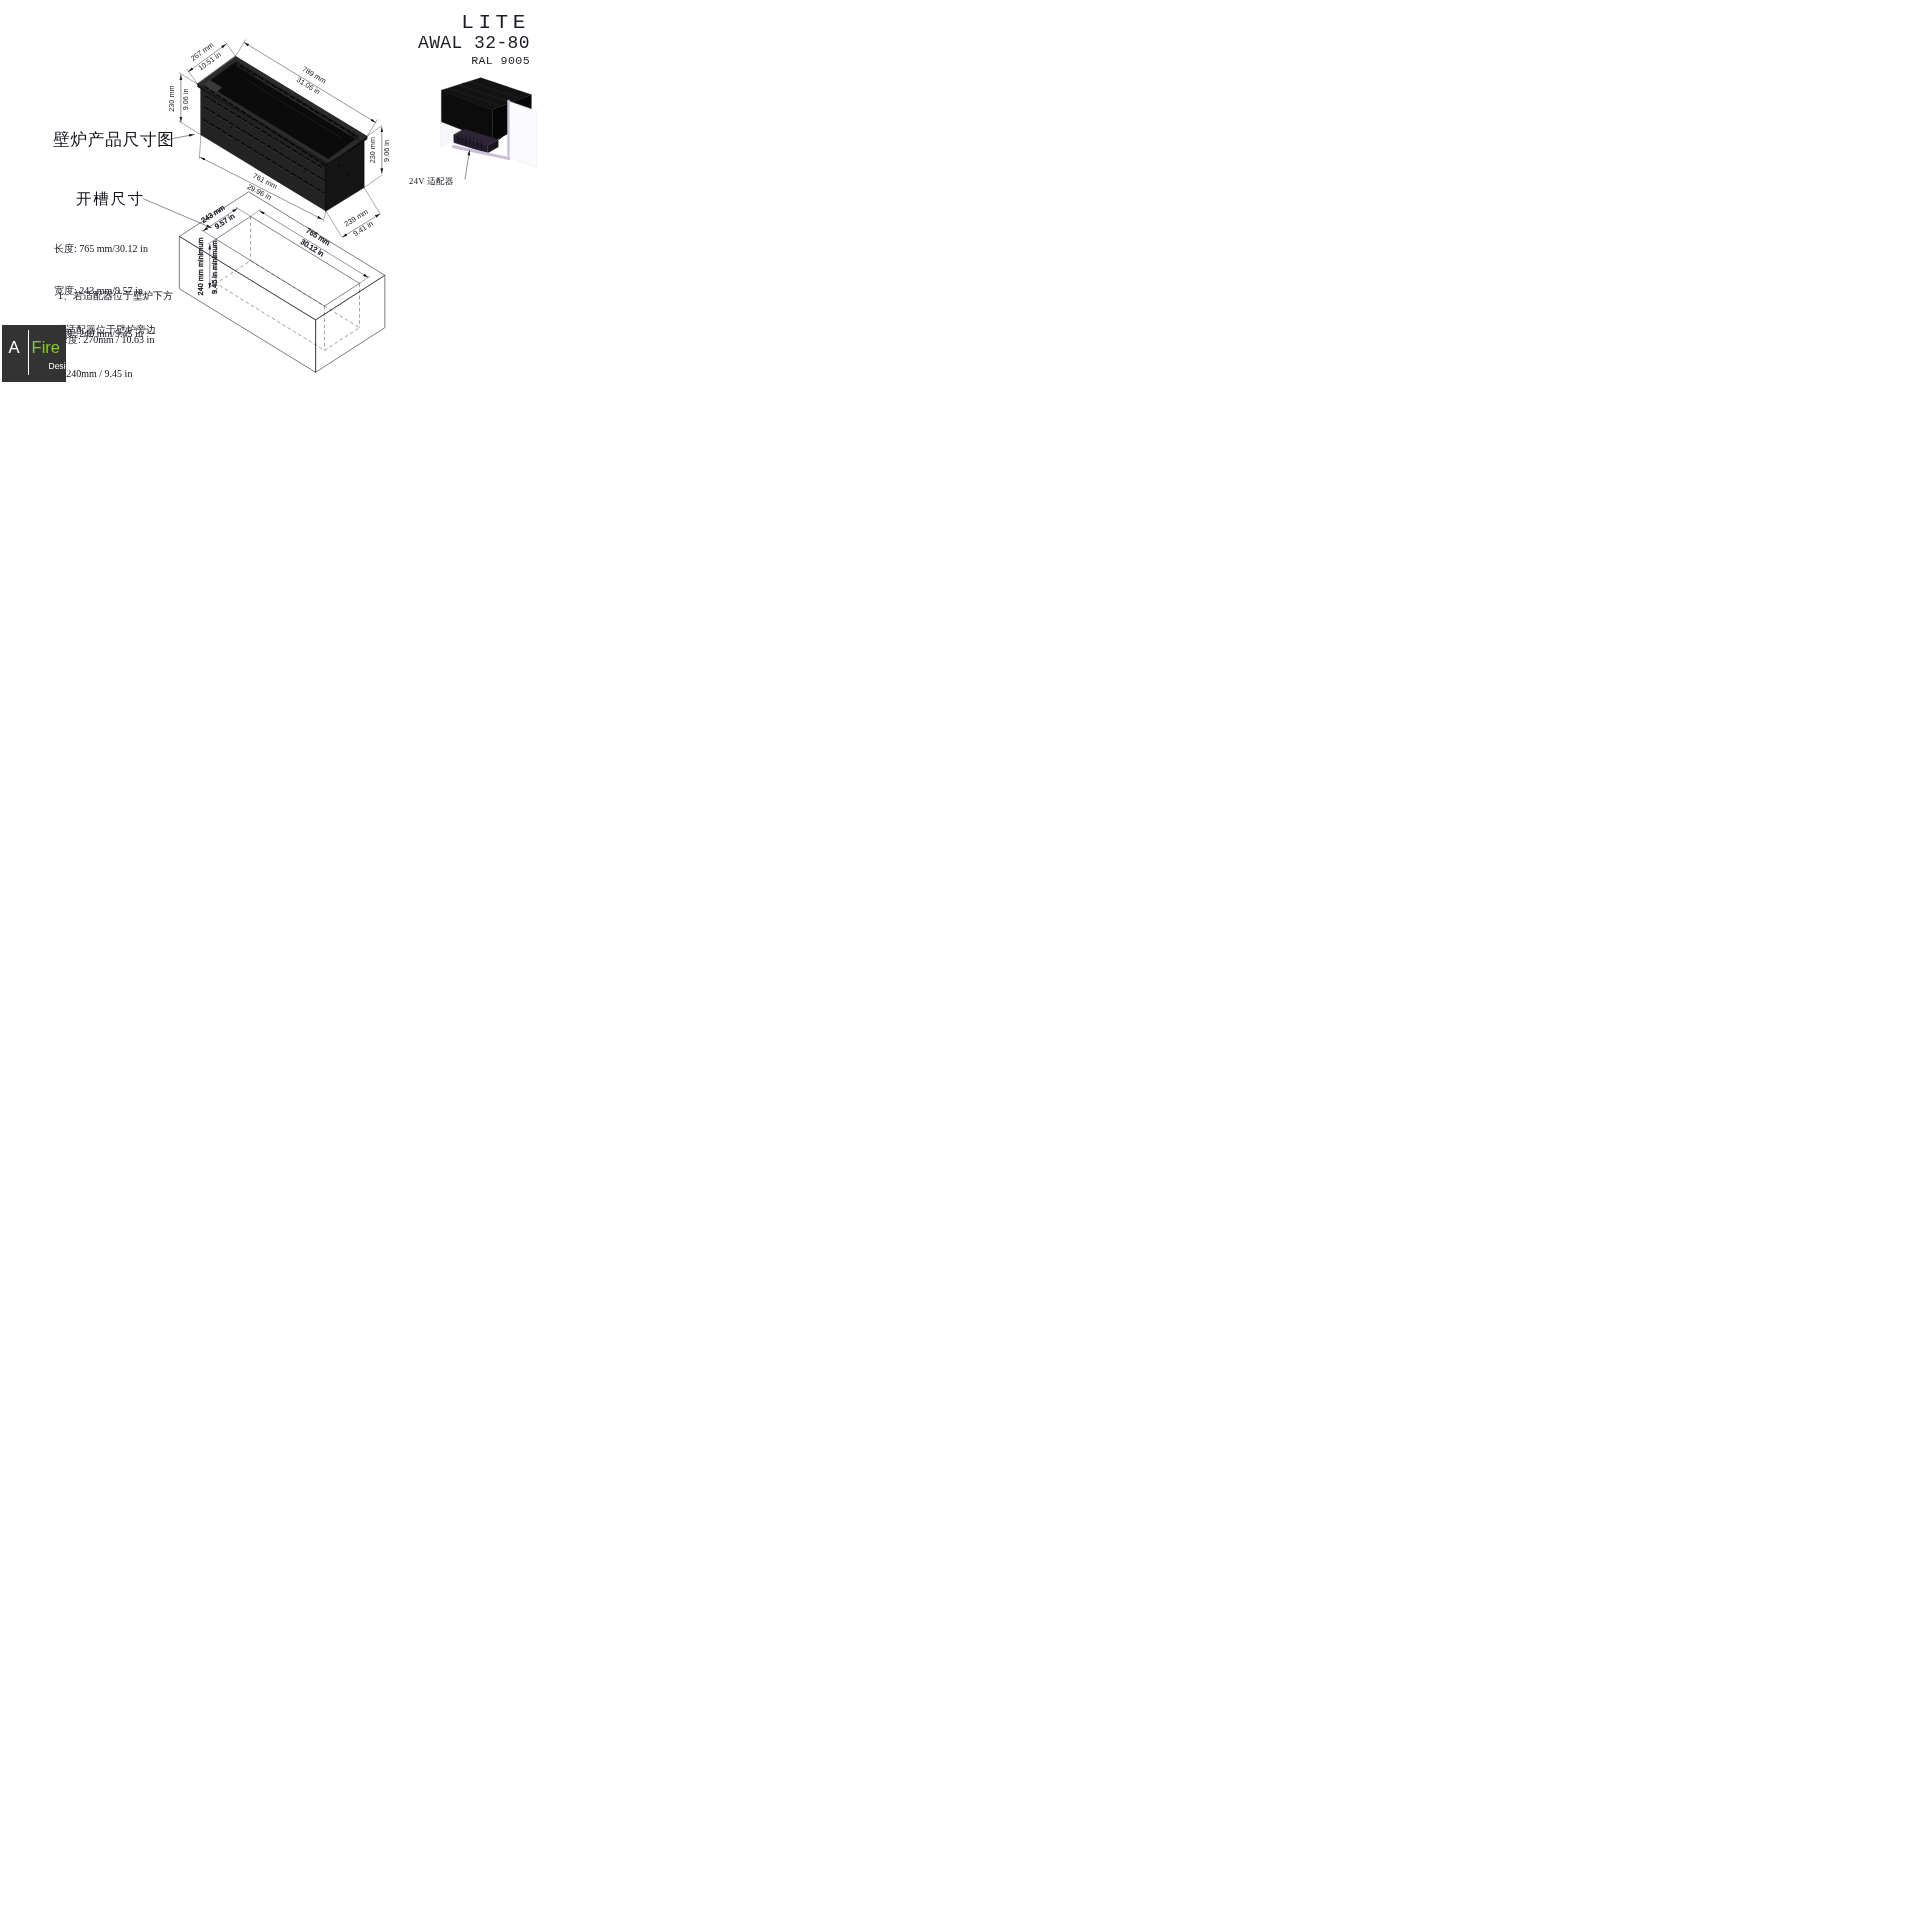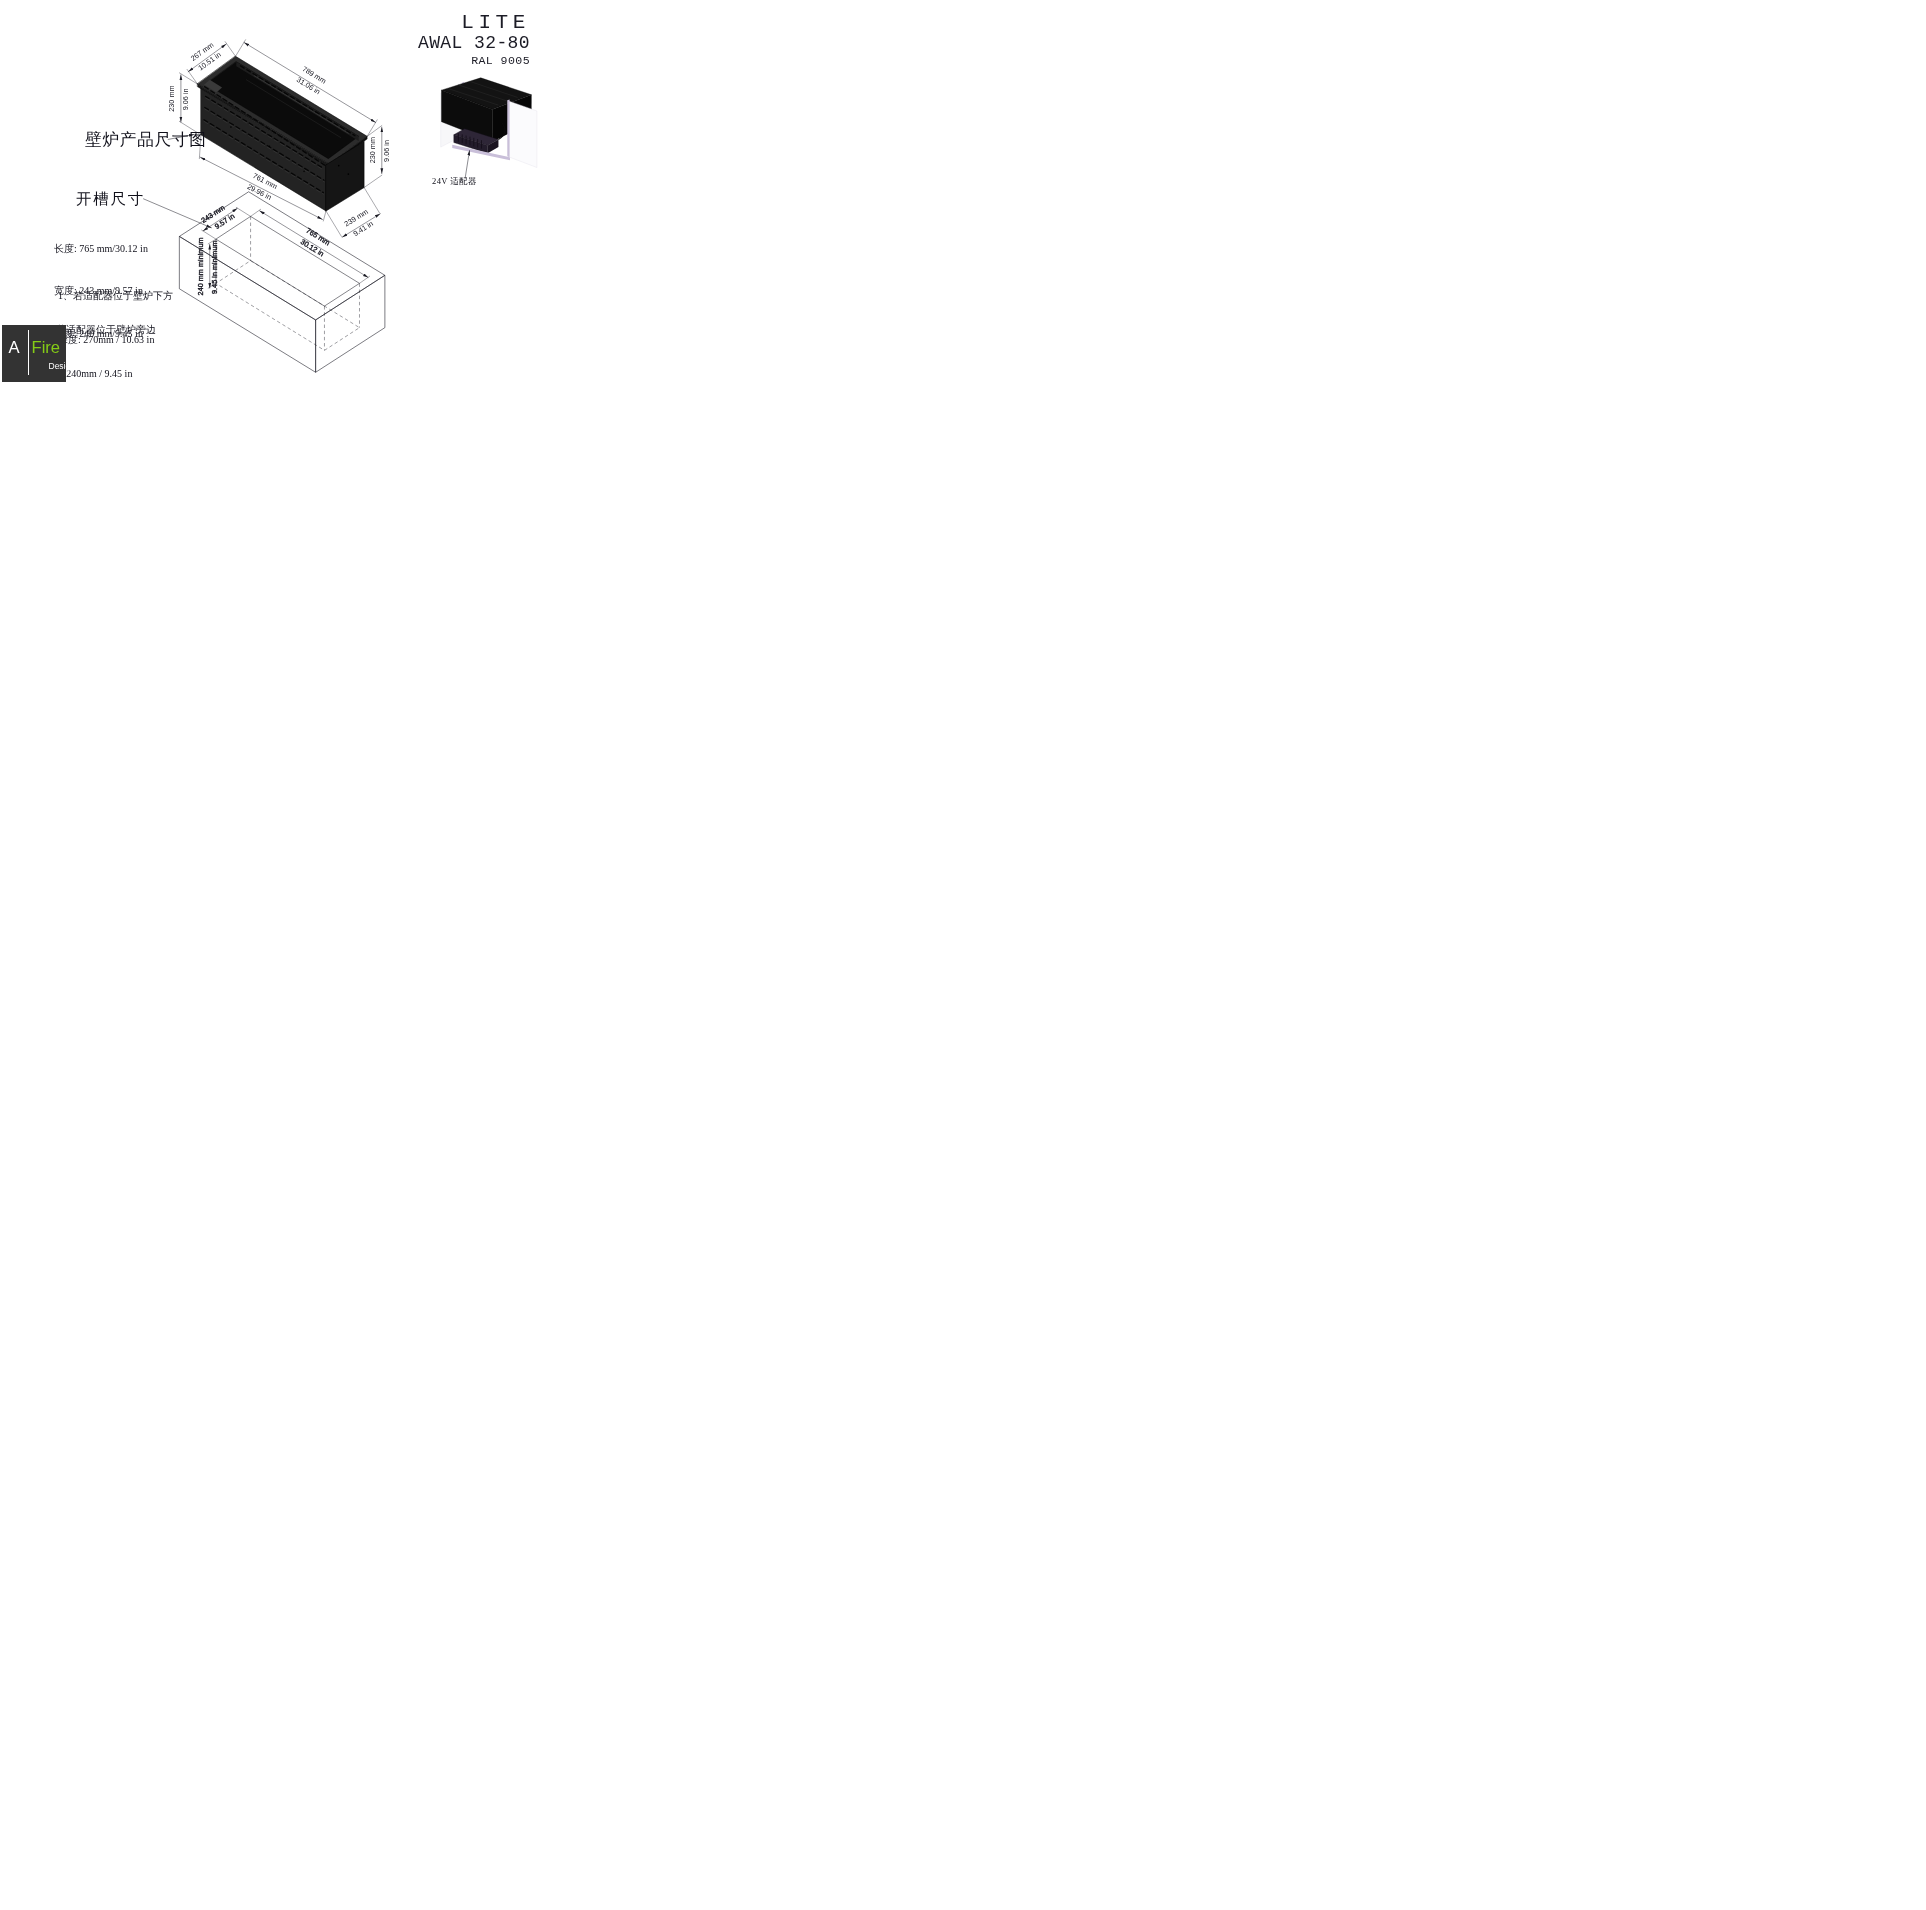--- a/index.html
+++ b/index.html
@@ -6,26 +6,26 @@
   .page{position:relative;width:540px;height:382px;background:#ffffff;overflow:hidden;
         font-family:"Liberation Sans","DejaVu Sans",sans-serif;color:#1b1b26;}
   svg{position:absolute;left:0;top:0;}
   svg text{font-family:"Liberation Sans","DejaVu Sans",sans-serif;fill:#15151f;}
   .dimtxt{font-size:19px;}
   .title-block{position:absolute;right:10px;top:11.6px;text-align:right;color:#1c1c26;font-family:Liberation Mono, monospace;}
   .title-lite{font-size:21px;letter-spacing:4.6px;line-height:1.0;}
   .title-model{font-size:18px;letter-spacing:0.4px;line-height:1.18;margin-left:44px;}
   .title-ral{font-size:11.6px;letter-spacing:0.4px;line-height:1.25;}
   .cjk{font-family:"Liberation Serif","DejaVu Serif",serif;color:#10101a;}
-  .caption-product{position:absolute;left:53px;top:129px;font-size:16.6px;letter-spacing:0.8px;margin-left:32px;}
+  .caption-product{position:absolute;left:53px;top:129px;font-size:16.6px;letter-spacing:0.8px;}
   .cutout-heading{position:absolute;left:76px;top:189px;font-size:15.4px;letter-spacing:1.9px;}
   .cutout-specs{position:absolute;left:54px;top:213px;font-size:10px;line-height:14.3px;white-space:pre;}
   .cutout-note1{position:absolute;left:41px;top:260px;font-size:10px;line-height:14.6px;white-space:pre;margin-left:17px;}
   .cutout-note2{position:absolute;left:41px;top:294px;font-size:10px;line-height:14.6px;white-space:pre;}
-  .adapter-label{position:absolute;left:432px;top:176px;font-size:8.5px;letter-spacing:0.4px;}
+  .adapter-label{position:absolute;left:409px;top:176px;font-size:8.5px;letter-spacing:0.4px;}
   .logo{position:absolute;left:1.5px;top:325px;width:64px;height:57px;background:#333333;}
   .logo .a{position:absolute;left:7px;top:13px;font-size:16.6px;color:#fff;}
   .logo .bar{position:absolute;left:26.6px;top:5.4px;width:0.8px;height:45px;background:#fff;}
   .logo .fire{position:absolute;left:30px;top:13px;font-size:16.6px;color:#84cc16;}
   .logo .design{position:absolute;left:30px;top:36px;font-size:8.5px;color:#fff;padding-left:17px;}
 </style>
 </head>
 <body>
 
 <div class="page">

